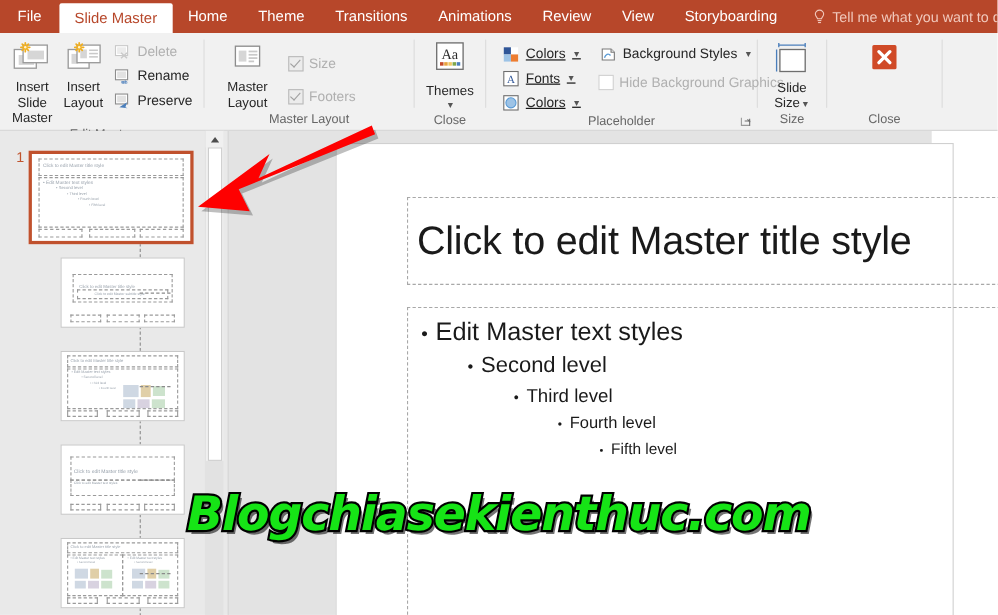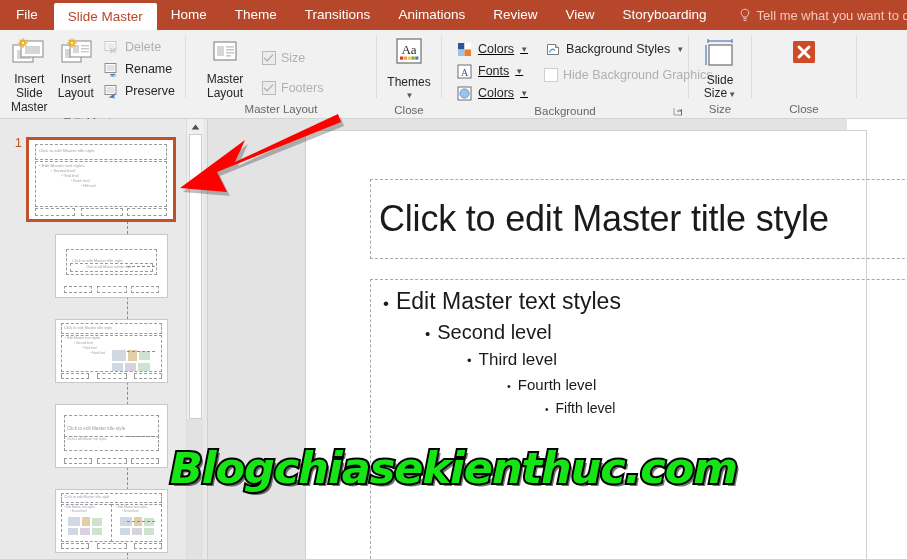--- a/index.html
+++ b/index.html
@@ -399,21 +399,21 @@
             </span>
             <span>Background Styles</span>
             <span class="caret">▼</span>
           </div>
           <div class="smallbtn dis" style="margin-top:4px;">
             <span class="chk off"></span>
             <span>Hide Background Graphics</span>
           </div>
         </div>
       </div>
-      <div class="group-label">Background</div>
+      <div class="group-label">Placeholder</div>
       <span class="dlg-launcher">
         <svg width="12" height="12" viewBox="0 0 12 12">
             <path d="M2 2 L2 9 L9 9" fill="none" stroke="#9a9a9a" stroke-width="1"></path>
             <path d="M5 5 L9.5 5 L9.5 9.5" fill="none" stroke="#6e6e6e" stroke-width="1"></path>
             <path d="M9.5 3 L9.5 6 M7.5 3.5 L10 6" stroke="#6e6e6e" stroke-width="1"></path>
           </svg>
       </span>
     </div>
     <div class="group-sep"></div>
 

